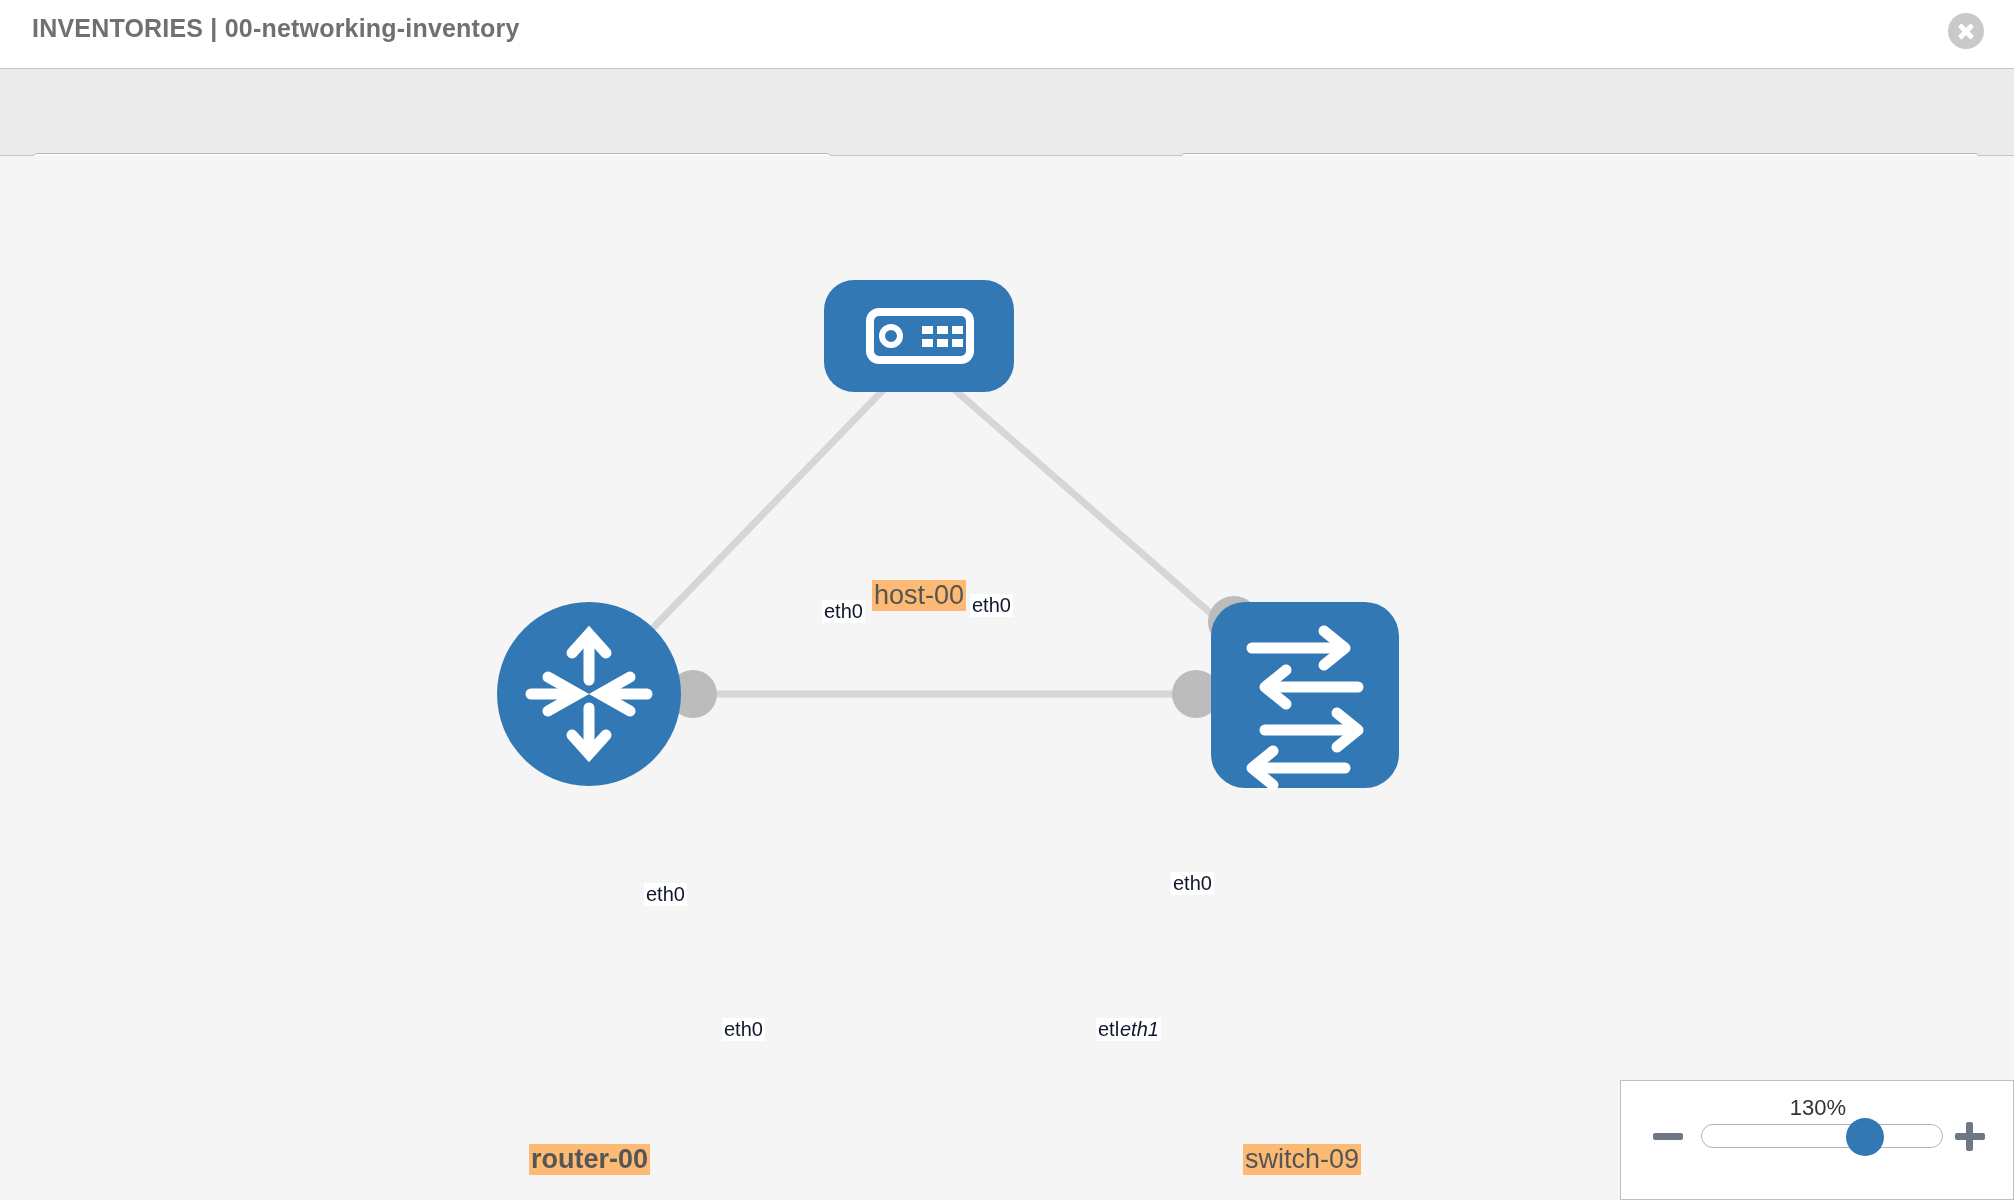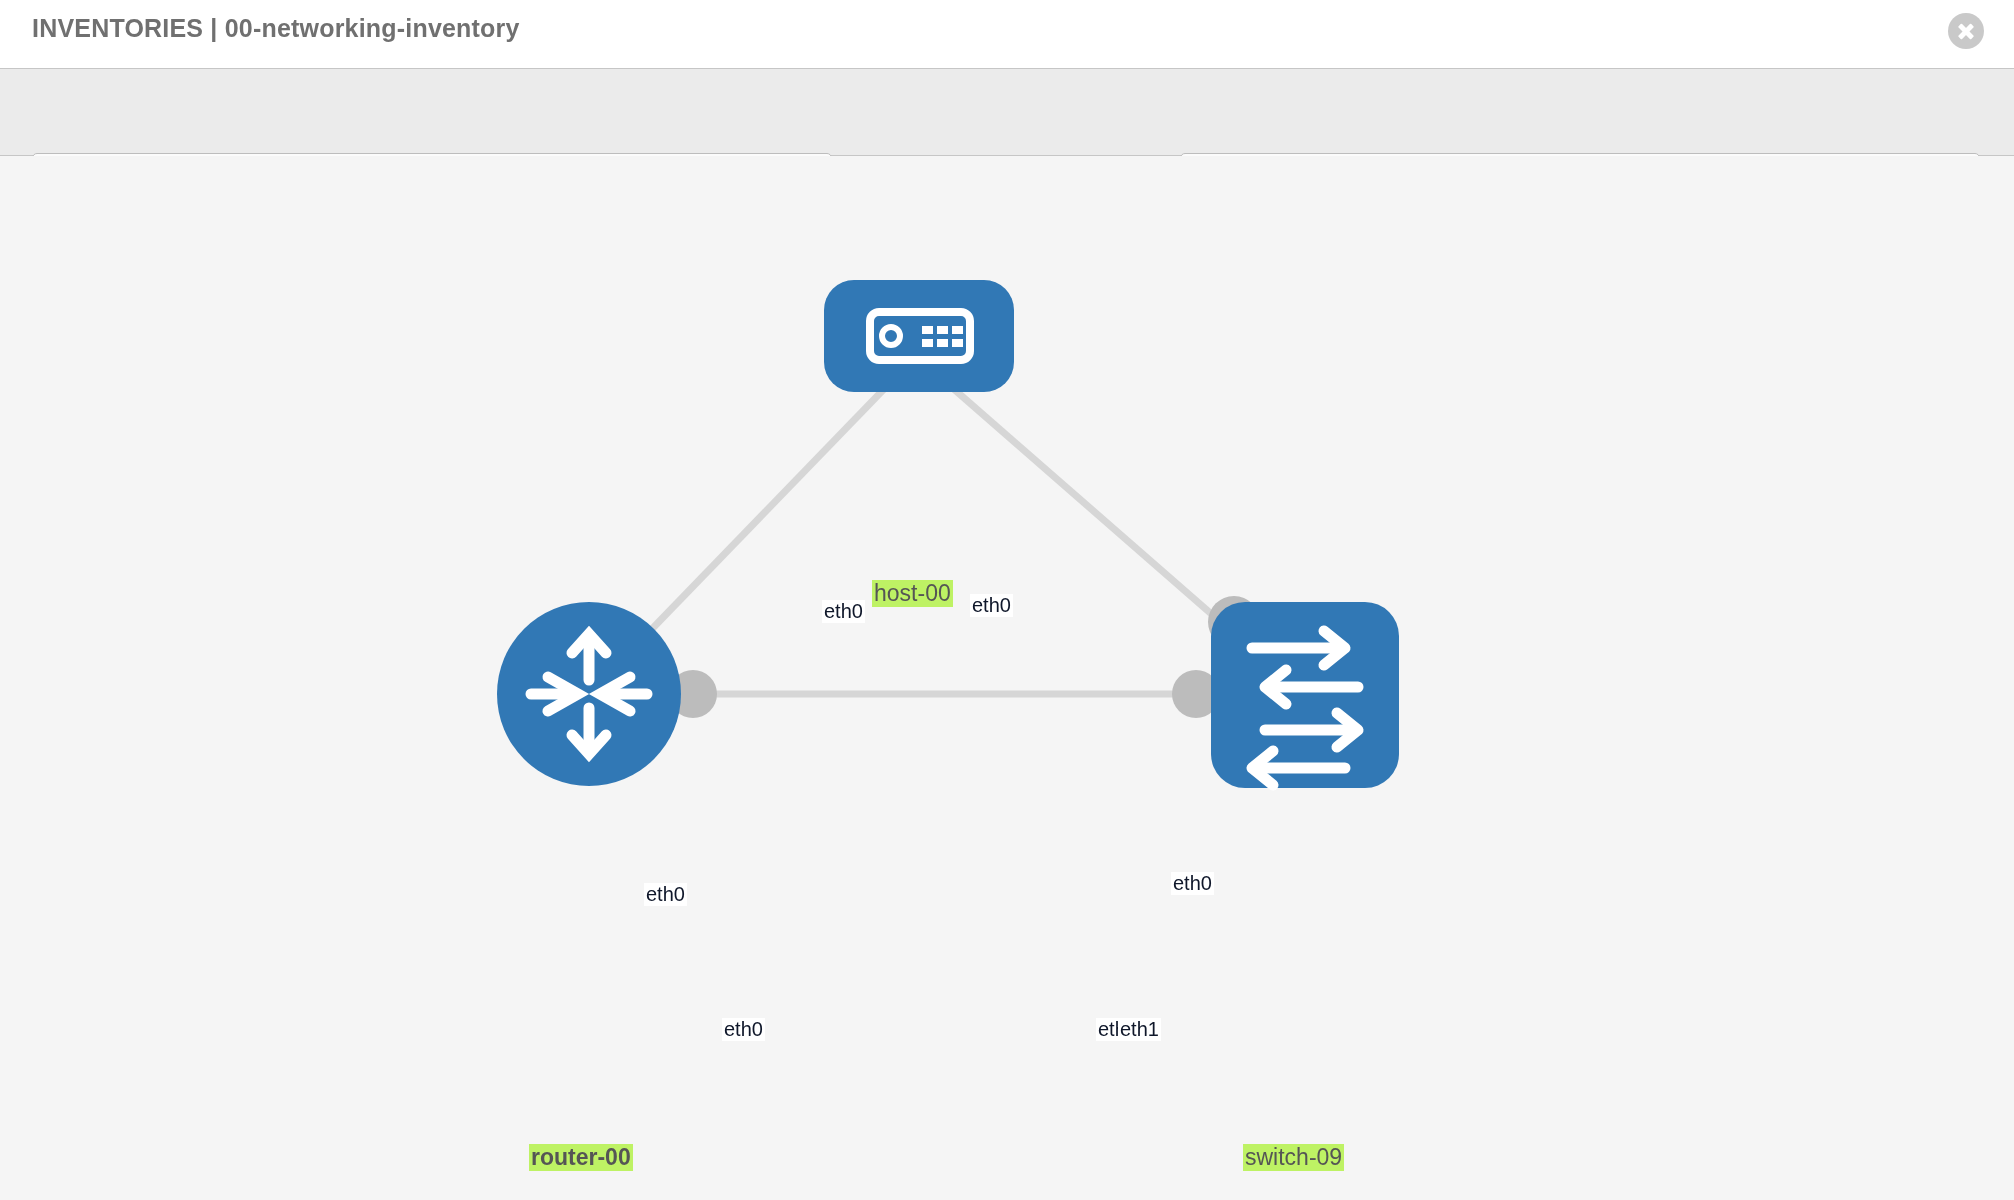--- a/index.html
+++ b/index.html
@@ -71,22 +71,22 @@
   .canvas {
     position: absolute; left: 0; top: 156px;
     width: 2014px; height: 1044px;
     background: #f5f5f5;
     overflow: hidden;
   }
   .topology-svg { position: absolute; left: 0; top: 0; }
 
   .node-label {
     position: absolute;
-    font-size: 23px; color: #555555;
-    background: #bef264;
+    font-size: 27px; color: #555555;
+    background: #fdba74;
     white-space: nowrap;
     padding: 0 2px;
   }
   .if-label {
     position: absolute;
     font-size: 20px; color: #0f172a;
     background: #ffffff;
     white-space: nowrap;
     padding: 0 2px;
   }
@@ -231,17 +231,25 @@
     <div class="node-label" style="left:872px; top:424px;">host-00</div>
     <div class="node-label" style="left:529px; top:988px;font-weight:bold;">router-00</div>
     <div class="node-label" style="left:1243px; top:988px;">switch-09</div>
 
     <div class="if-label" style="left:822px; top:444px;">eth0</div>
     <div class="if-label" style="left:970px; top:438px;">eth0</div>
     <div class="if-label" style="left:644px; top:727px;">eth0</div>
     <div class="if-label" style="left:1171px; top:716px;">eth0</div>
     <div class="if-label" style="left:722px; top:862px;">eth0</div>
     <div class="if-label" style="left:1096px; top:862px;">eth0</div>
-    <div class="if-label" style="left:1118px; top:862px;">eth1</div>
-  </div>
-
+    <div class="if-label" style="left:1118px; top:862px;font-style:italic;">eth1</div>
+  </div>
+
+  <div class="zoom-panel">
+    <div class="zoom-level">130%</div>
+    <div class="zoom-minus"></div>
+    <div class="zoom-track">
+      <div class="zoom-handle"></div>
+    </div>
+    <div class="zoom-plus"></div>
+  </div>
 
 </div>
 
 </body></html>

